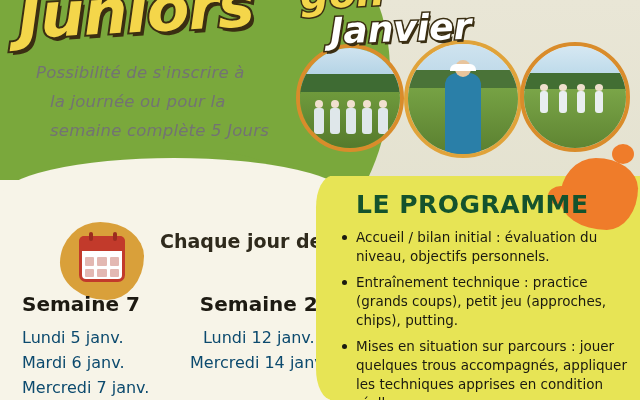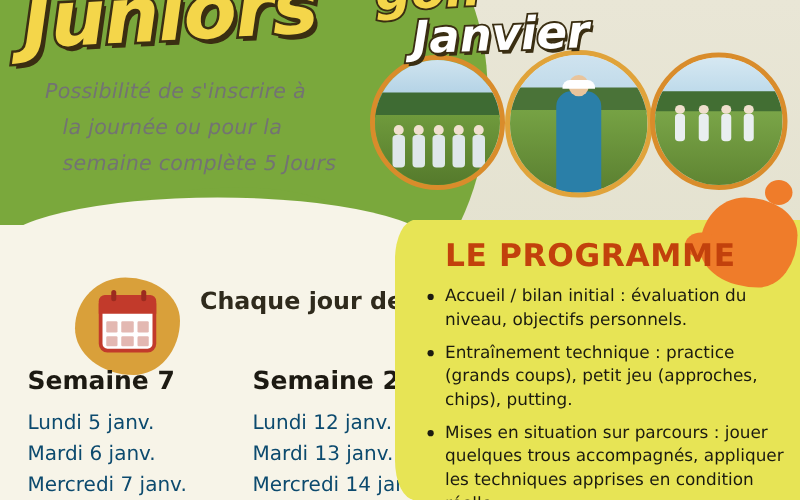--- a/index.html
+++ b/index.html
@@ -204,21 +204,21 @@
     width: 180px;
     font-family: "DejaVu Sans", sans-serif;
     font-weight: bold;
     font-size: 19px;
     line-height: 27px;
     color: #2f2a1c;
   }
 
   .week-col { position: absolute; top: 292px; }
   .week-col.w1 { left: 22px; }
-  .week-col.w2 { left: 202px; }
+  .week-col.w2 { left: 190px; text-align: center; }
   .week-title {
     font-family: "DejaVu Sans", sans-serif;
     font-weight: bold;
     font-size: 20px;
     color: #1d1a12;
     margin-bottom: 9px;
   }
   .week-day {
     font-family: "DejaVu Sans", sans-serif;
     font-size: 16px;
@@ -260,21 +260,21 @@
     width:22px; height:20px; background:#ef7c2a;
     border-radius:50%;
   }
   .prog-title {
     position: absolute;
     left: 356px; top: 190px;
     font-family: "DejaVu Sans", sans-serif;
     font-weight: bold;
     font-size: 25px;
     letter-spacing: 0.5px;
-    color: #c2410c;
+    color: #14532d;
   }
   .prog-list {
     position: absolute;
     left: 340px; top: 228px;
     width: 296px;
     list-style: none;
   }
   .prog-list li {
     position: relative;
     padding-left: 16px;
@@ -372,21 +372,20 @@
     <div class="week-title">Semaine 7</div>
     <div class="week-day">Lundi 5 janv.</div>
     <div class="week-day">Mardi 6 janv.</div>
     <div class="week-day">Mercredi 7 janv.</div>
 
   </div>
 
   <div class="week-col w2">
     <div class="week-title">Semaine 2</div>
     <div class="week-day">Lundi 12 janv.</div>
-    <div class="week-day">Mardi 13 janv.</div>
     <div class="week-day">Mercredi 14 janv.</div>
 
   </div>
 
   <div class="prog-panel"></div>
   <div class="splat"></div>
   <div class="prog-title">LE PROGRAMME</div>
   <ul class="prog-list">
     <li>Accueil / bilan initial : évaluation du niveau, objectifs personnels.</li>
     <li>Entraînement technique : practice (grands coups), petit jeu (approches, chips), putting.</li>

